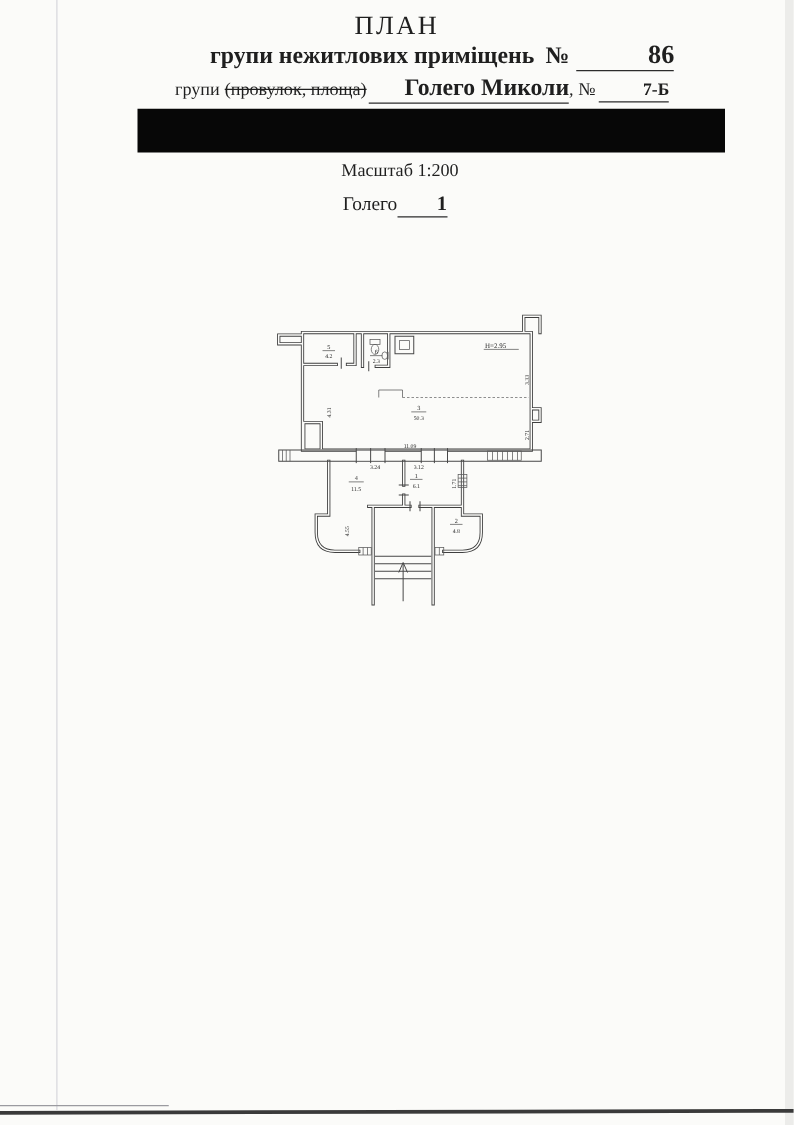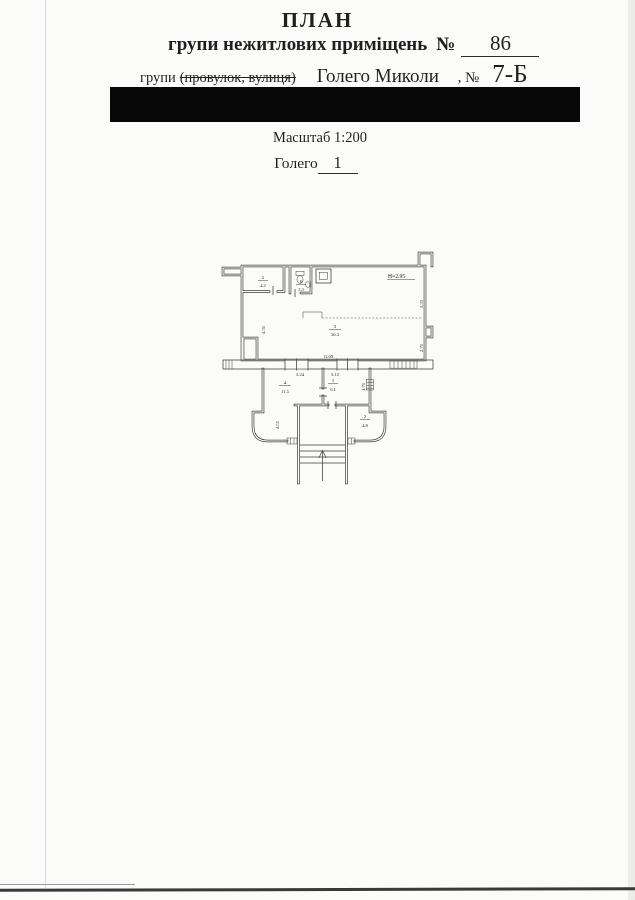--- a/index.html
+++ b/index.html
@@ -6,39 +6,39 @@
   body{
     width:635px;height:900px;overflow:hidden;position:relative;
     background:#fbfbf9;
     font-family:"Liberation Serif", serif;
     color:#1f1f1f;
   }
   .abs{position:absolute;}
   
   .title{
     top:8px;left:0;width:635px;text-align:center;
-    font-size:21px;font-weight:bold;letter-spacing:2px;
+    font-size:21px;font-weight:normal;letter-spacing:2px;
   }
   .line2{
     top:31px;left:168px;white-space:nowrap;
     font-size:19px;font-weight:bold;
   }
   .line2 .no-sym{margin-left:9px;}
   .val-box{
-    display:inline-block;text-align:center;
+    display:inline-block;text-align:right;
     border-bottom:1px solid #2c2c2c;
-    font-weight:normal;
+    font-weight:bold;
   }
   .premises-val{width:78px;font-size:21px;margin-left:6px;}
   .line3{
     top:60px;left:140px;white-space:nowrap;font-size:14.5px;
   }
   .struck{text-decoration:line-through;margin-left:4px;}
   .street-val{width:160px;font-size:19px;margin-left:2px;}
-  .building-val{width:56px;font-size:25px;margin-left:3px;}
+  .building-val{width:56px;font-size:14px;margin-left:3px;}
   .redaction{
     top:87px;left:110px;width:470px;height:35px;background:#070707;
   }
   .scale-line{top:129px;left:0;width:640px;text-align:center;font-size:14.5px;}
   .floor-line{top:153px;left:0;width:632px;text-align:center;font-size:15.5px;}
   .floor-val{width:40px;font-size:16.5px;}
   
   .plan{top:248px;left:215px;width:230px;height:250px;}
   .wo{stroke:#3f3f3f;stroke-width:2.6;fill:none;stroke-linecap:square;}
   .wi{stroke:#fbfbf9;stroke-width:1.2;fill:none;stroke-linecap:square;}
@@ -60,21 +60,21 @@
 </head>
 <body>
 
 <div class="abs fold-line"></div>
 <div class="abs right-shade"></div>
 
 <div class="abs title">ПЛАН</div>
 
 <div class="abs line2"><span>групи нежитлових приміщень</span><span class="no-sym">№</span><span class="val-box premises-val">86</span></div>
 
-<div class="abs line3"><span>групи</span><span class="struck">(провулок, вулиця)</span><span class="val-box street-val">Голего Миколи</span><span>, №</span><span class="val-box building-val">7-Б</span></div>
+<div class="abs line3"><span>групи</span><span class="struck">(провулок, площа)</span><span class="val-box street-val">Голего Миколи</span><span>, №</span><span class="val-box building-val">7-Б</span></div>
 
 <div class="abs redaction"></div>
 
 <div class="abs scale-line">Масштаб 1:200</div>
 
 <div class="abs floor-line"><span>Голего</span><span class="val-box floor-val">1</span></div>
 
 <div class="abs plan">
 <svg width="230" height="250" viewBox="0 0 230 250" xmlns="http://www.w3.org/2000/svg">
   <defs>

